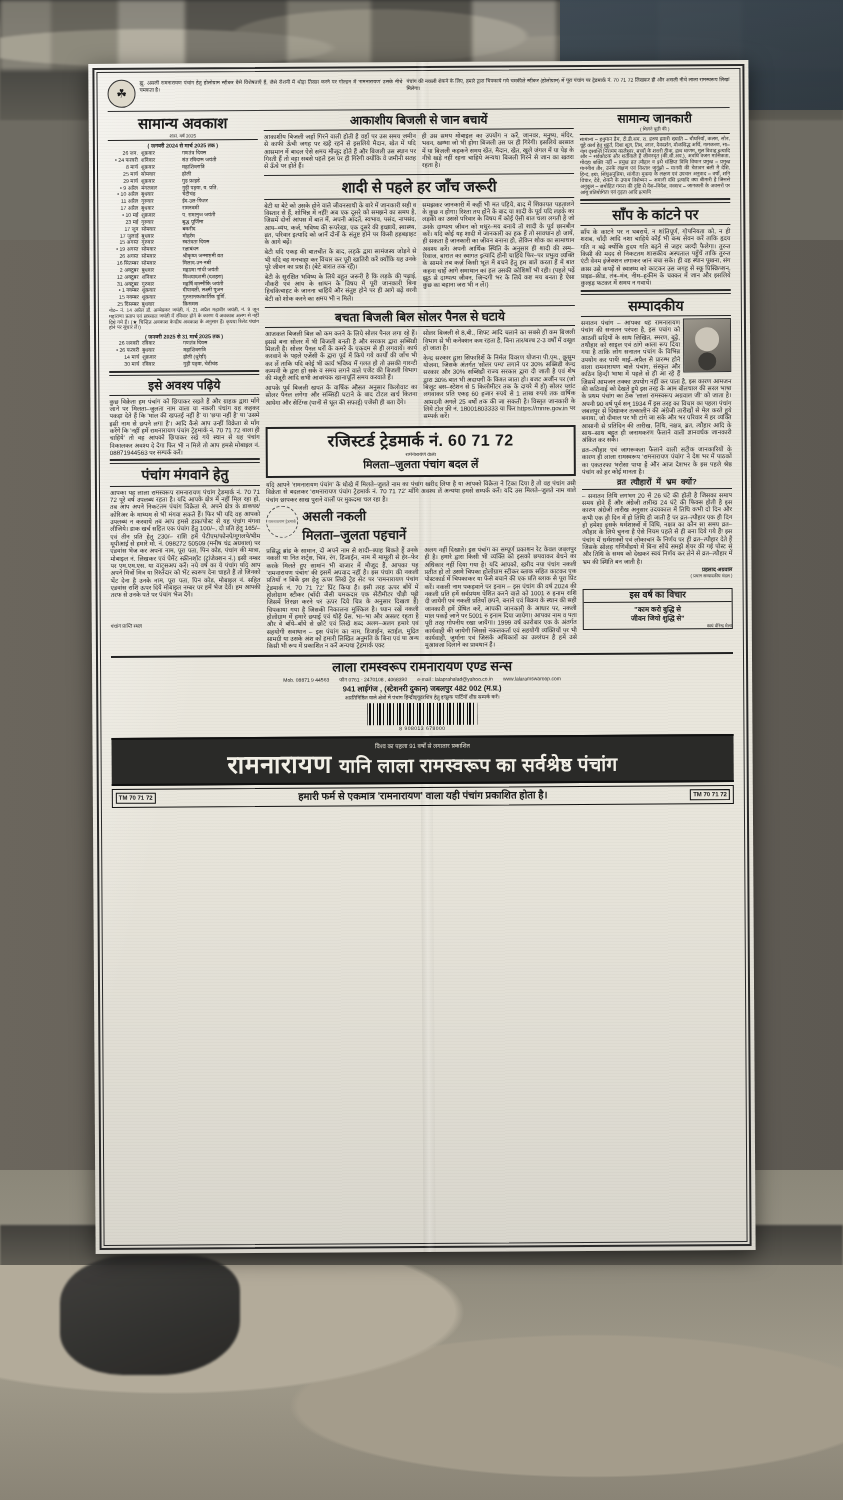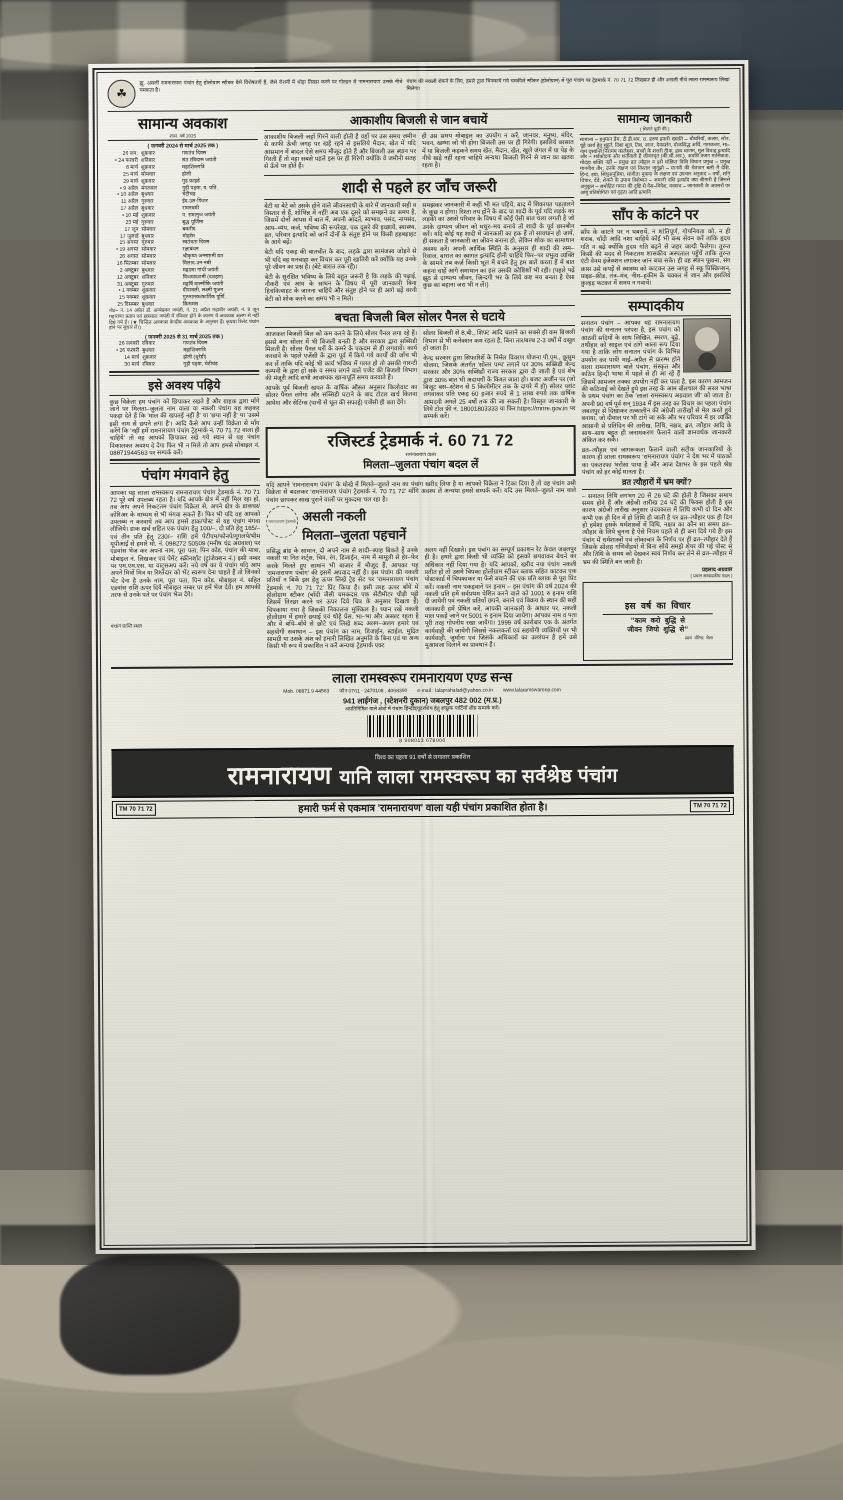--- a/index.html
+++ b/index.html
@@ -87,21 +87,21 @@
   .col.right{flex:0 0 150px;}
   .col.mid{flex:1;}
 
   .boxhead{
     text-align:center;font-weight:bold;border-bottom:1.5px solid #222;
     margin:0 0 2px;padding-bottom:1px;
   }
   .h-xl{font-size:15px;}
   .h-l{font-size:12px;}
   .h-m{font-size:14px;}
-  .h-s{font-size:8px;}
+  .h-s{font-size:8px;font-family:Liberation Mono, monospace;}
   .sub{font-size:4.6px;text-align:center;display:block;font-weight:normal;}
   p{margin:0 0 2.5px;text-align:justify;}
   .tight{line-height:1.18;}
   .rule{border-top:1px solid #2a2a2a;margin:3px 0;}
   .dbl{border-top:2px solid #2a2a2a;border-bottom:1px solid #2a2a2a;height:2px;margin:3px 0;}
 
   
   .hol{font-size:5.2px;line-height:1.32;}
   .hol .row{display:flex;gap:3px;}
   .hol .d{flex:0 0 30px;text-align:right;}
@@ -131,21 +131,21 @@
   
   .seller{border-top:2px solid #222;margin-top:3px;padding-top:3px;text-align:center;}
   .seller .nm{font-size:13px;font-weight:bold;}
   .seller .contact{display:flex;justify-content:center;gap:10px;font-size:5px;margin-top:1px;flex-wrap:wrap;}
   .seller .addr{font-size:7.5px;font-weight:bold;margin-top:2px;}
   .barcode{height:22px;width:110px;margin:3px auto 0;
     background:repeating-linear-gradient(90deg,#111 0 1px,#e9e6dc 1px 2px,#111 2px 4px,#e9e6dc 4px 6px,#111 6px 7px,#e9e6dc 7px 10px);}
   .barcode-num{font-size:5px;text-align:center;letter-spacing:.5px;}
 
   
-  .thought{border:1px solid #222;padding:19px;text-align:center;margin-top:2px;font-family:Liberation Mono, monospace;}
+  .thought{border:1px solid #222;padding:0;text-align:center;margin-top:9px;}
   .thought .t{font-size:9px;font-weight:bold;border-bottom:1px solid #222;padding-bottom:1px;margin-bottom:2px;}
   .thought .q{font-size:7px;font-weight:bold;line-height:1.35;}
 
   
   .masthead{
     margin-top:4px;border-top:2px solid #111;border-bottom:2px solid #111;
     background:#2a2a28;color:#f2efe6;text-align:center;padding:5px 2px 6px;
   }
   .masthead .small{font-size:6px;color:#e8e4d8;}
   .masthead .big{font-size:25px;font-weight:bold;letter-spacing:.5px;line-height:1.05;}

